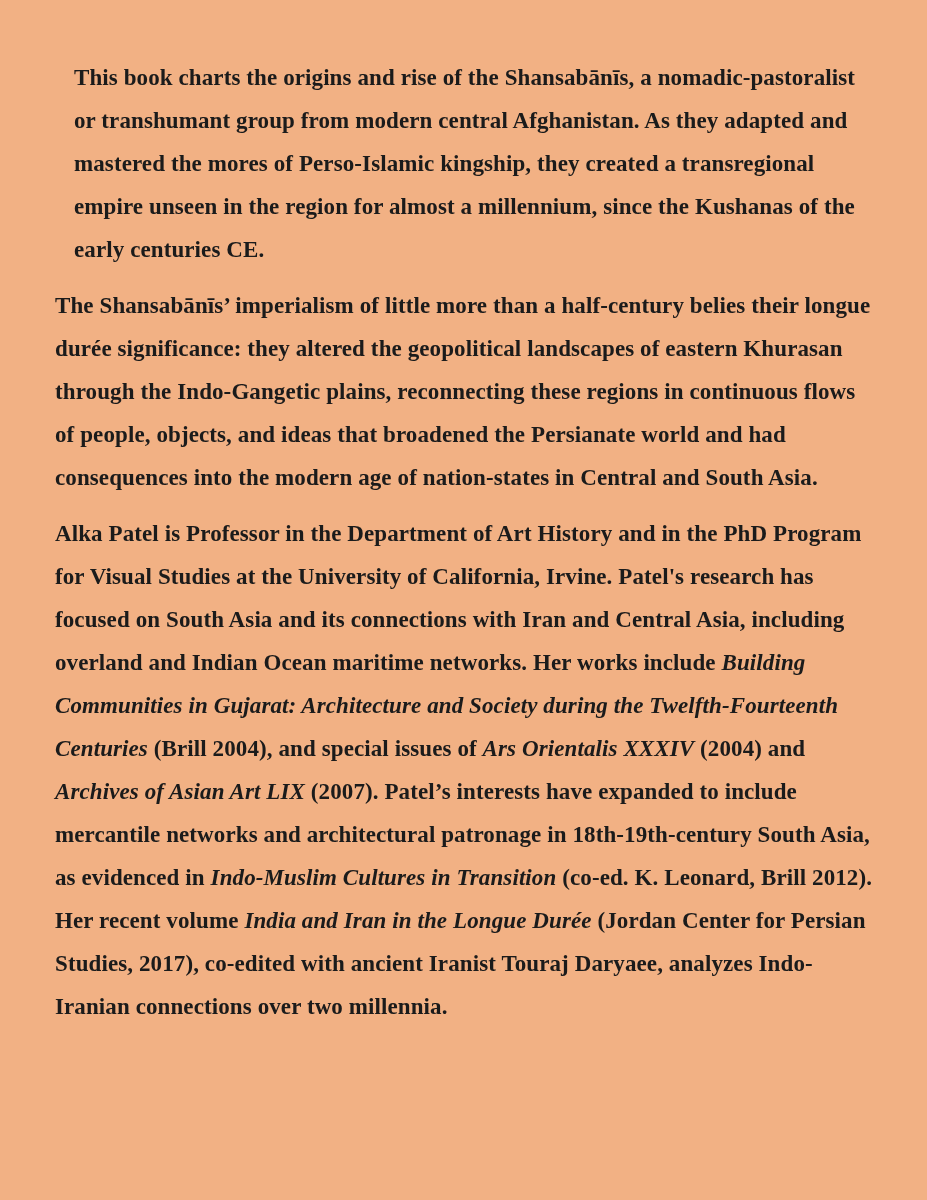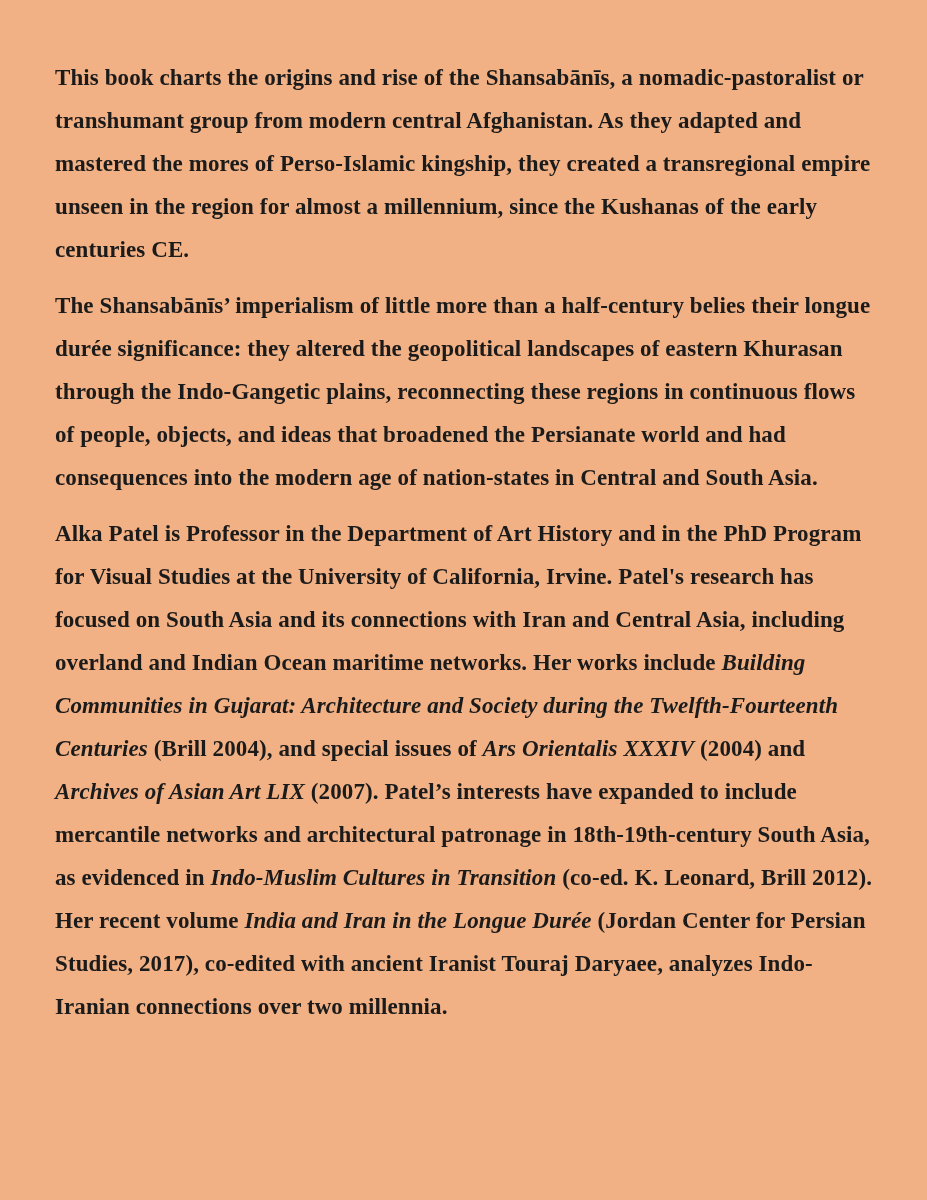--- a/index.html
+++ b/index.html
@@ -30,16 +30,16 @@
     letter-spacing: 0.1px;
   }
   .para .italic {
     font-style: italic;
   }
 </style>
 </head>
 <body style="background: rgb(242, 177, 132);">
 
 <div class="page">
-  <p class="para" style="color: rgb(27, 27, 27);"><span>This book charts the origins and rise of the Shansabānīs, a nomadic-pastoralist or transhumant group from modern central Afghanistan. As they adapted and mastered the mores of Perso-Islamic kingship, they created a transregional empire unseen in the region for almost a millennium, since the Kushanas of the early centuries CE.</span></p>
+  <p class="para" style="color: rgb(27, 27, 27); margin-left: 19px;"><span>This book charts the origins and rise of the Shansabānīs, a nomadic-pastoralist or transhumant group from modern central Afghanistan. As they adapted and mastered the mores of Perso-Islamic kingship, they created a transregional empire unseen in the region for almost a millennium, since the Kushanas of the early centuries CE.</span></p>
   <p class="para" style="color: rgb(27, 27, 27);"><span>The Shansabānīs’ imperialism of little more than a half-century belies their longue durée significance: they altered the geopolitical landscapes of eastern Khurasan through the Indo-Gangetic plains, reconnecting these regions in continuous flows of people, objects, and ideas that broadened the Persianate world and had consequences into the modern age of nation-states in Central and South Asia.</span></p>
   <p class="para" style="color: rgb(27, 27, 27);"><span>Alka Patel is Professor in the Department of Art History and in the PhD Program for Visual Studies at the University of California, Irvine. Patel's research has focused on South Asia and its connections with Iran and Central Asia, including overland and Indian Ocean maritime networks. Her works include </span><span class="italic">Building Communities in Gujarat: Architecture and Society during the Twelfth-Fourteenth Centuries</span><span> (Brill 2004), and special issues of </span><span class="italic">Ars Orientalis XXXIV</span><span> (2004) and </span><span class="italic">Archives of Asian Art LIX</span><span> (2007). Patel’s interests have expanded to include mercantile networks and architectural patronage in 18th-19th-century South Asia, as evidenced in </span><span class="italic">Indo-Muslim Cultures in Transition</span><span> (co-ed. K. Leonard, Brill 2012). Her recent volume </span><span class="italic">India and Iran in the Longue Durée</span><span> (Jordan Center for Persian Studies, 2017), co-edited with ancient Iranist Touraj Daryaee, analyzes Indo-Iranian connections over two millennia.</span></p>
 </div>
 
 </body></html>

